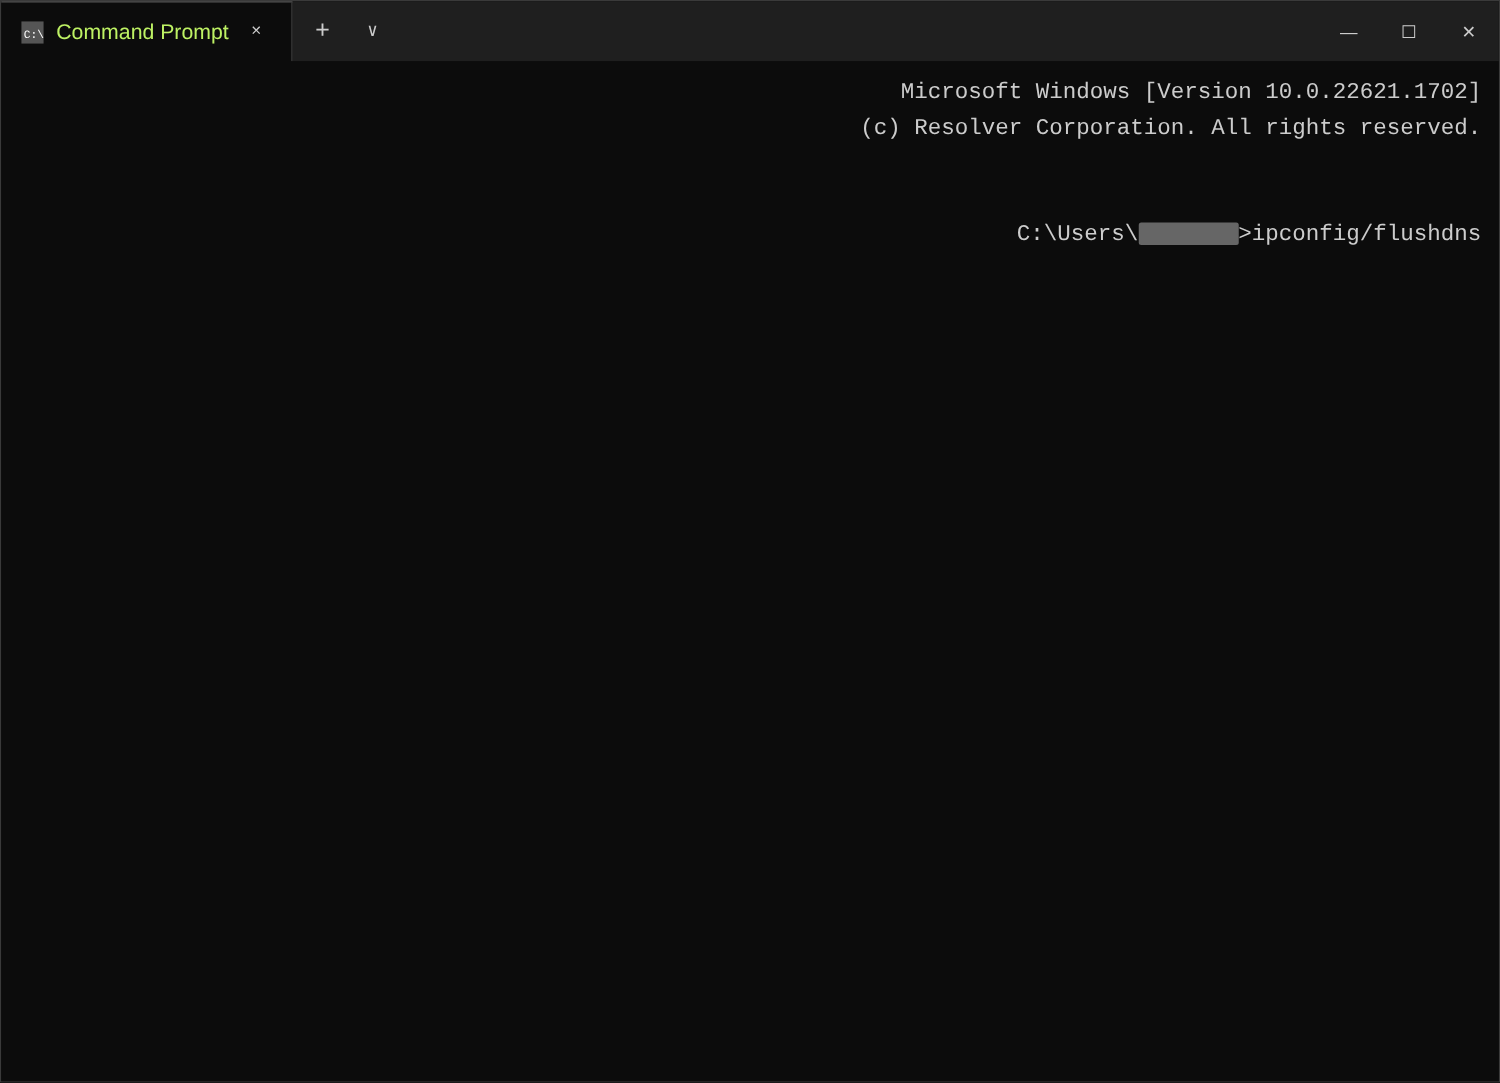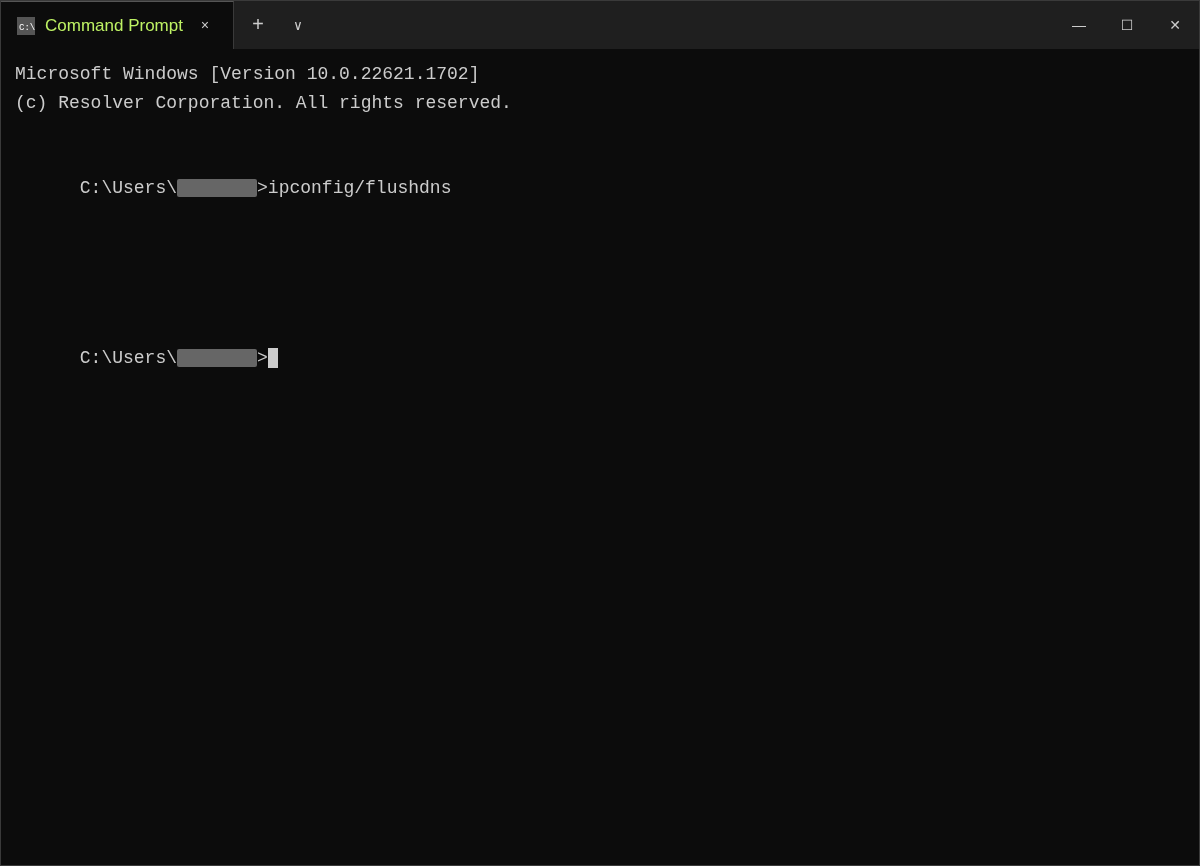--- a/index.html
+++ b/index.html
@@ -126,20 +126,21 @@
 
     .terminal-body {
       flex: 1;
       background: #0c0c0c;
       padding: 12px 14px;
       color: #cccccc;
       font-family: 'Courier New', Courier, monospace;
       font-size: 18px;
       line-height: 1.5;
       overflow-y: auto;
+      text-align: right;
     }
 
     .terminal-line {
       white-space: pre;
       display: block;
       margin-bottom: 2px;
     }
 
     .terminal-line.empty {
       height: 1.5em;
@@ -210,19 +211,16 @@
 
     <span class="terminal-line">Microsoft Windows [Version 10.0.22621.1702]</span>
     <span class="terminal-line">(c) Resolver Corporation. All rights reserved.</span>
     <span class="terminal-line empty"> </span>
     <span class="terminal-line">
       <span>C:\Users\</span><span class="redacted"></span><span>&gt;ipconfig/flushdns</span>
     </span>
     <span class="terminal-line empty"> </span>
     <span class="terminal-line empty"> </span>
     <span class="terminal-line empty"> </span>
-    <span class="terminal-line">
-      <span>C:\Users\</span><span class="redacted"></span><span>&gt;</span><span class="cursor"></span>
-    </span>
 
   </div>
 
 </div>
 
 </body></html>

